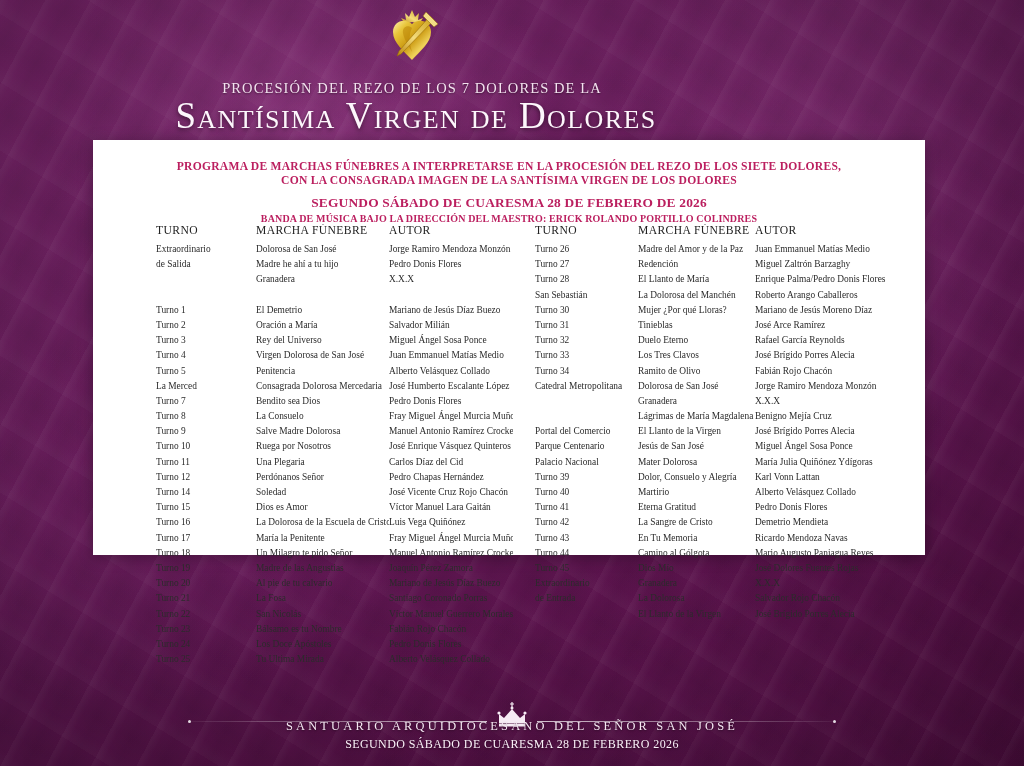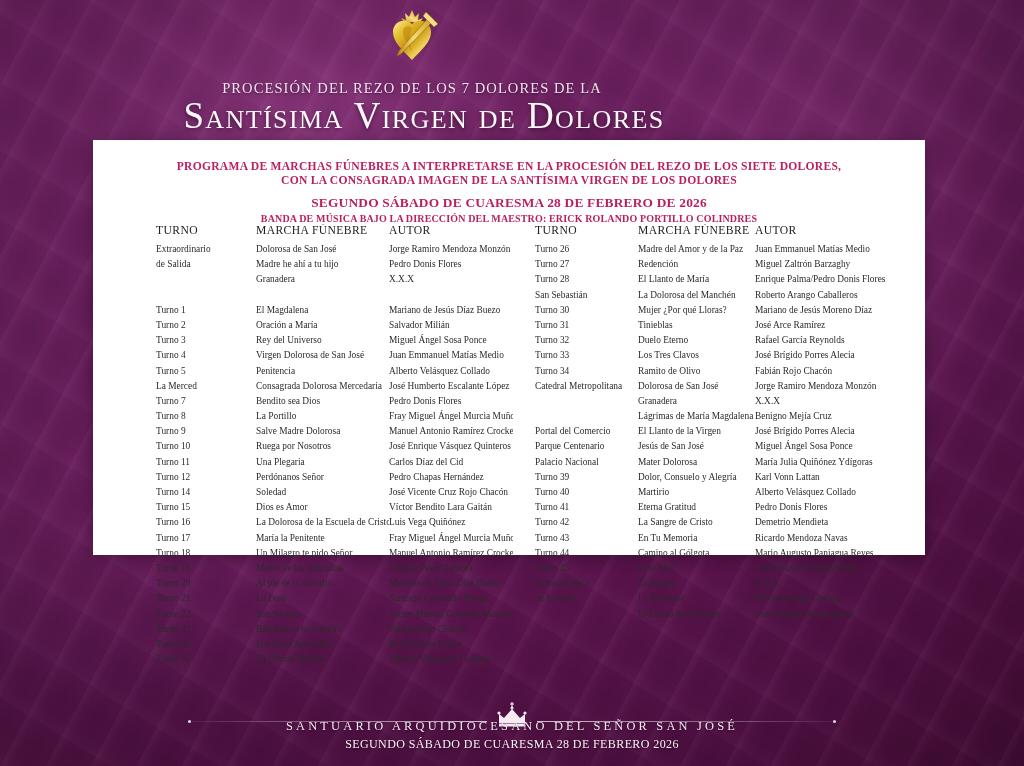--- a/index.html
+++ b/index.html
@@ -67,21 +67,21 @@
     letter-spacing: 1.1px;
     color: #f3e2ef;
     font-variant: small-caps;
     text-transform: uppercase;
     font-weight: normal;
     text-shadow: 0 1px 2px rgba(0,0,0,0.45);
   }
 
   .title-main {
     position: absolute;
-    top: 94px; left: 12px; width: 100%;
+    top: 94px; left: 4px; width: 100%;
     font-size: 37px;
     letter-spacing: 1.4px;
     color: #fdf7fc;
     font-variant: small-caps;
     font-weight: normal;
     text-shadow: 0 2px 4px rgba(0,0,0,0.45);
   }
 
   
   .card {
@@ -290,21 +290,21 @@
               <div class="c-marcha">Granadera</div>
               <div class="c-autor">X.X.X</div>
             </div>
             <div class="row spacer">
               <div class="c-turno"></div>
               <div class="c-marcha"></div>
               <div class="c-autor"></div>
             </div>
             <div class="row">
               <div class="c-turno">Turno 1</div>
-              <div class="c-marcha">El Magdalena</div>
+              <div class="c-marcha">El Demetrio</div>
               <div class="c-autor">Mariano de Jesús Díaz Buezo</div>
             </div>
             <div class="row">
               <div class="c-turno">Turno 2</div>
               <div class="c-marcha">Oración a María</div>
               <div class="c-autor">Salvador Milián</div>
             </div>
             <div class="row">
               <div class="c-turno">Turno 3</div>
               <div class="c-marcha">Rey del Universo</div>
@@ -325,21 +325,21 @@
               <div class="c-marcha">Consagrada Dolorosa Mercedaria</div>
               <div class="c-autor">José Humberto Escalante López</div>
             </div>
             <div class="row">
               <div class="c-turno">Turno 7</div>
               <div class="c-marcha">Bendito sea Dios</div>
               <div class="c-autor">Pedro Donis Flores</div>
             </div>
             <div class="row">
               <div class="c-turno">Turno 8</div>
-              <div class="c-marcha">La Portillo</div>
+              <div class="c-marcha">La Consuelo</div>
               <div class="c-autor">Fray Miguel Ángel Murcia Muñoz</div>
             </div>
             <div class="row">
               <div class="c-turno">Turno 9</div>
               <div class="c-marcha">Salve Madre Dolorosa</div>
               <div class="c-autor">Manuel Antonio Ramírez Crocker</div>
             </div>
             <div class="row">
               <div class="c-turno">Turno 10</div>
               <div class="c-marcha">Ruega por Nosotros</div>
@@ -356,21 +356,21 @@
               <div class="c-autor">Pedro Chapas Hernández</div>
             </div>
             <div class="row">
               <div class="c-turno">Turno 14</div>
               <div class="c-marcha">Soledad</div>
               <div class="c-autor">José Vicente Cruz Rojo Chacón</div>
             </div>
             <div class="row">
               <div class="c-turno">Turno 15</div>
               <div class="c-marcha">Dios es Amor</div>
-              <div class="c-autor">Víctor Bendito Lara Gaitán</div>
+              <div class="c-autor">Víctor Manuel Lara Gaitán</div>
             </div>
             <div class="row">
               <div class="c-turno">Turno 16</div>
               <div class="c-marcha">La Dolorosa de la Escuela de Cristo</div>
               <div class="c-autor">Luis Vega Quiñónez</div>
             </div>
             <div class="row">
               <div class="c-turno">Turno 17</div>
               <div class="c-marcha">María la Penitente</div>
               <div class="c-autor">Fray Miguel Ángel Murcia Muñoz</div>

